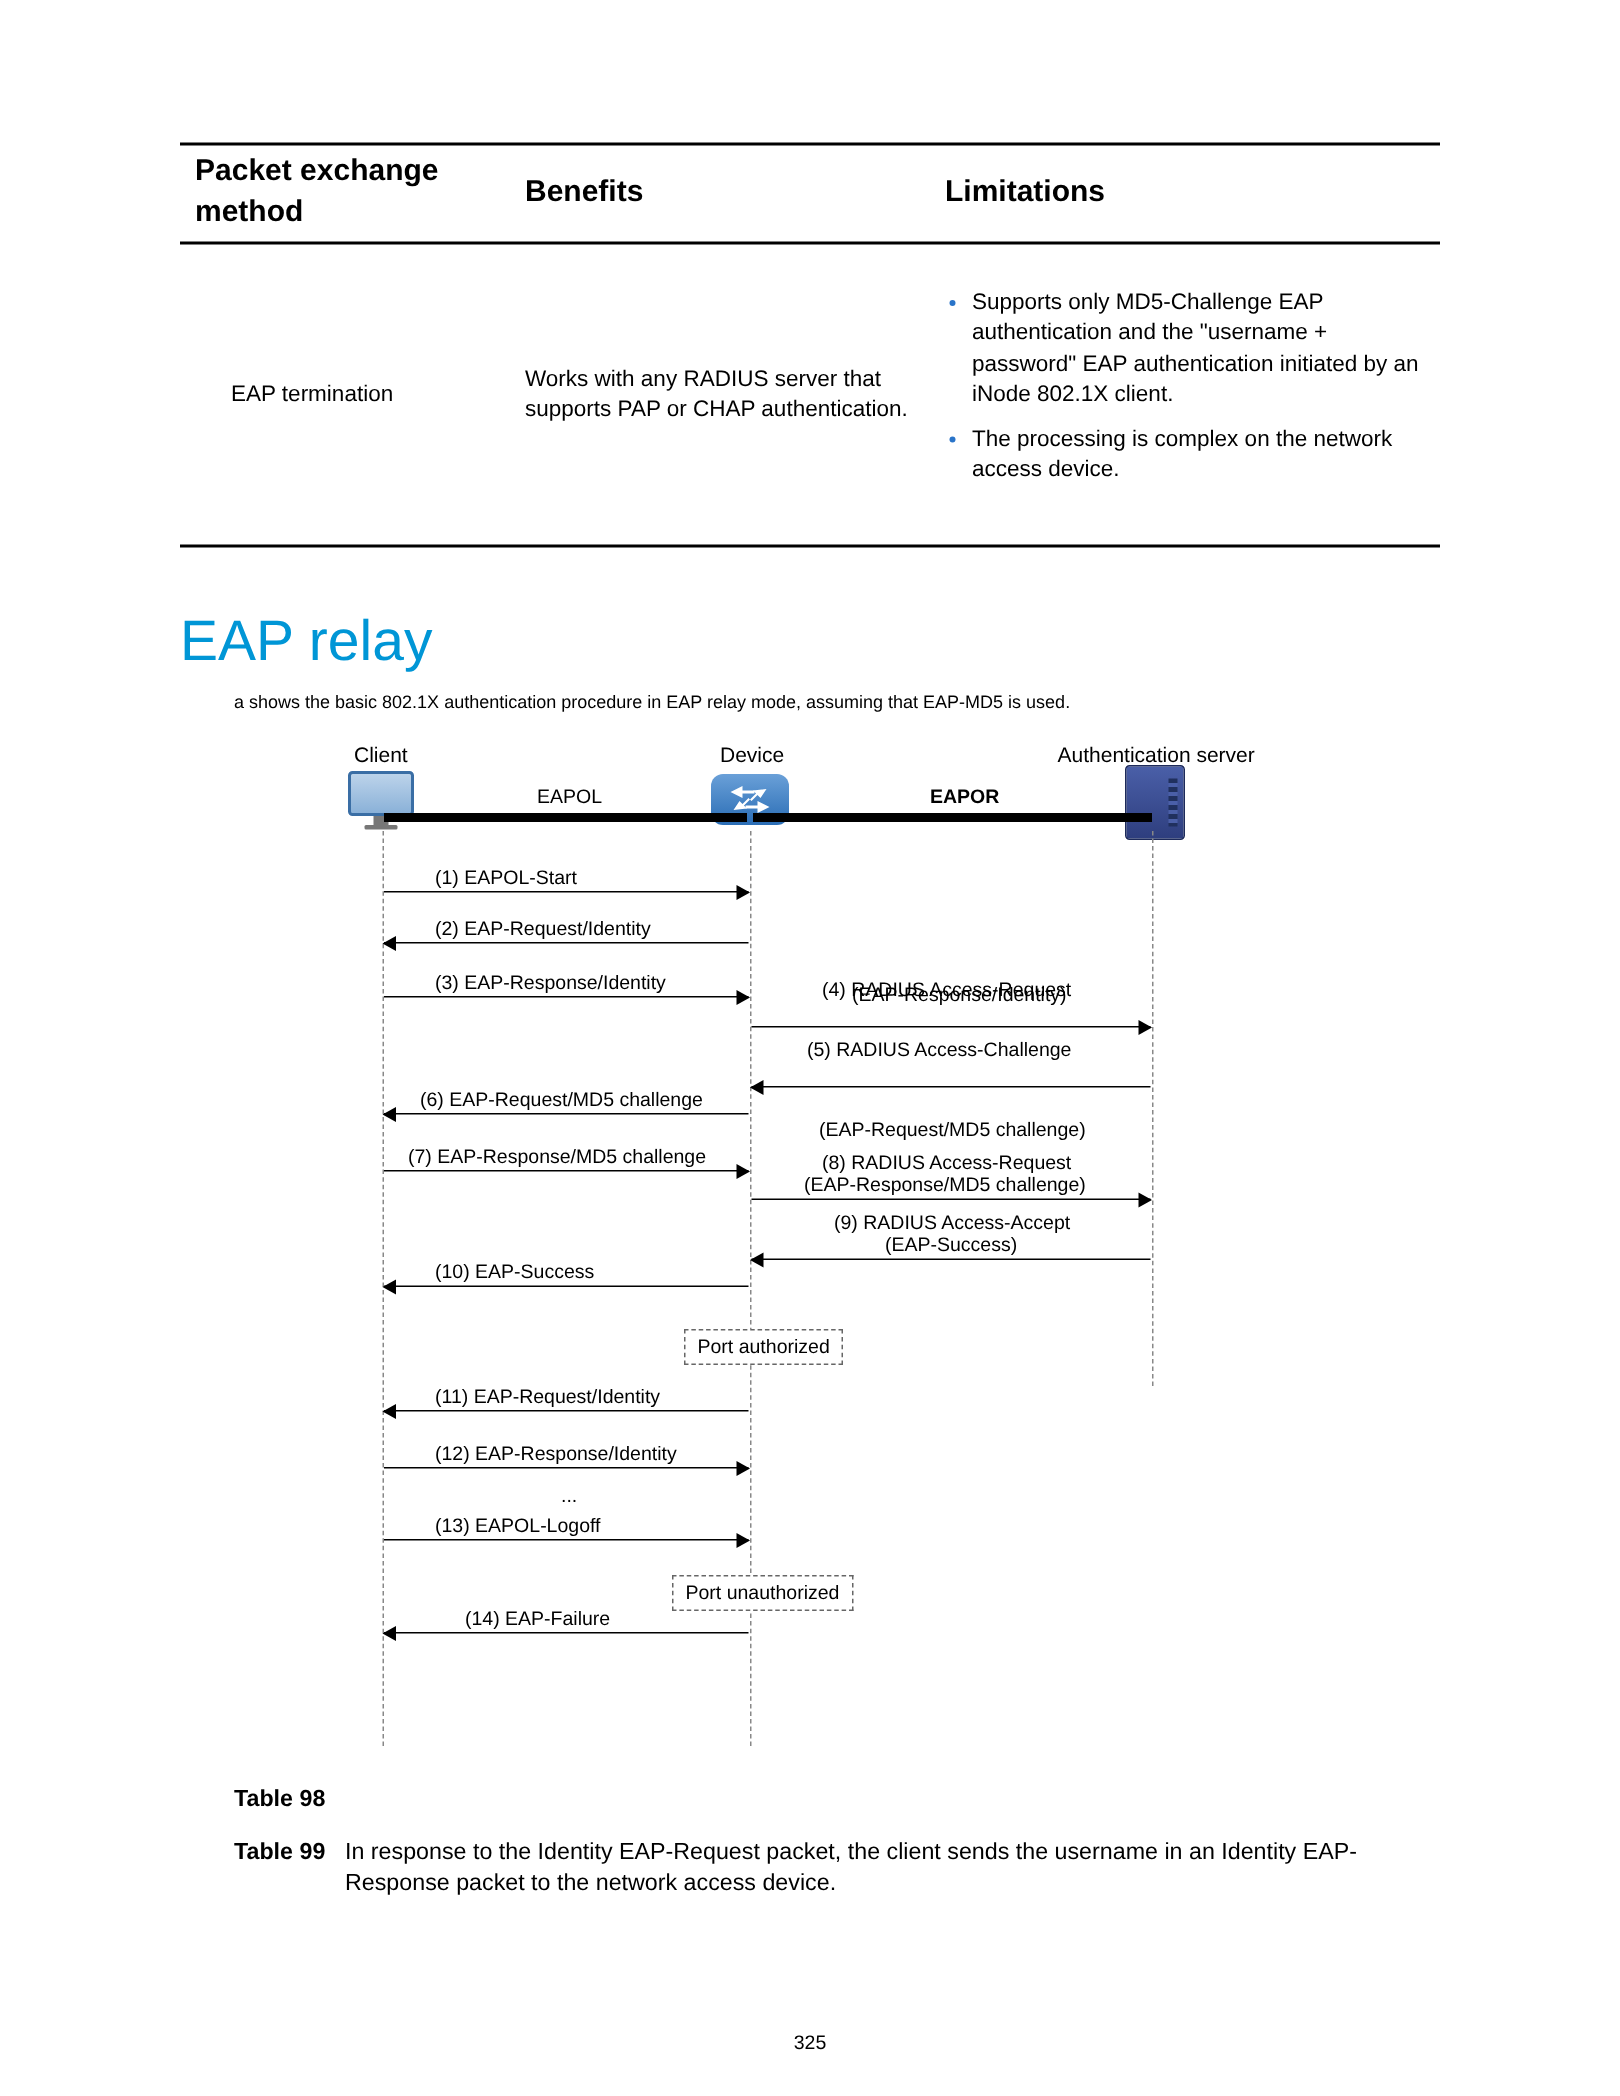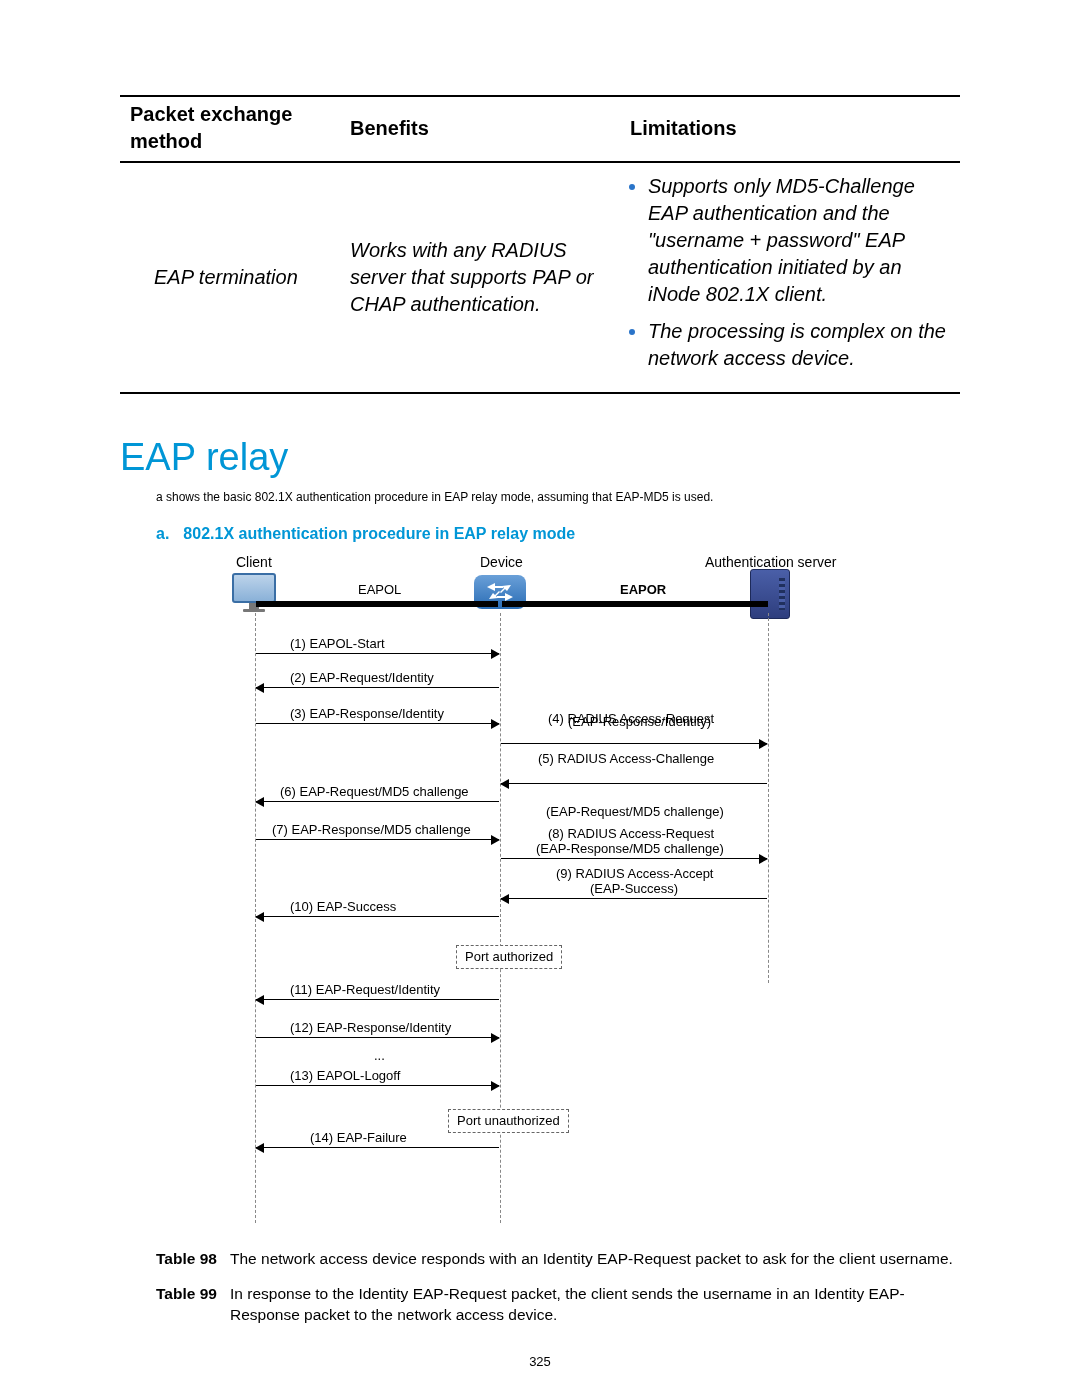--- a/index.html
+++ b/index.html
@@ -1,20 +1,20 @@
 <!DOCTYPE html>
 <html><head>
 <meta charset="utf-8">
 <style>
   html,body{margin:0;padding:0;background:#fff;font-family:"Futura","Trebuchet MS","Segoe UI",Arial,sans-serif;color:#000;}
   .page{width:1080px;height:1397px;position:relative;box-sizing:border-box;padding:95px 120px 0 120px;font-size:16px;line-height:1.35;}
   
   .tbl{border-collapse:collapse;width:100%;}
   .tbl th{text-align:left;font-weight:bold;padding:4px 10px 6px 10px;font-size:20px;border-top:2px solid #000;border-bottom:2px solid #000;background:#fff;}
-  .tbl td{padding:10px 10px;vertical-align:middle;font-size:20px;font-style:italic;}
+  .tbl td{padding:29px 10px;vertical-align:middle;font-size:15px;}
   .tbl tr.rowline td{border-bottom:2px solid #000;}
   .tbl ul{margin:0;padding-left:18px;}
   .tbl ul li{margin-bottom:10px;}
   .tbl ul li::marker{color:#2a74c9;}
   .col-method{width:200px;}
   .col-benefits{width:260px;}
   
   h1.eap{color:#0096d6;font-weight:400;font-size:38px;margin:38px 0 6px 0;}
   .intro{margin:0 0 18px 36px;font-size:12px;}
   .caption{font-weight:bold;color:#0096d6;font-size:16px;margin:4px 0 8px 36px;}
@@ -66,23 +66,20 @@
           <li>Supports only MD5-Challenge EAP authentication and the "username + password" EAP authentication initiated by an iNode 802.1X client.</li>
           <li>The processing is complex on the network access device.</li>
         </ul>
       </td>
     </tr>
   </tbody>
     </table>
 
   <h1 class="eap">EAP relay</h1>
   <p class="intro">a shows the basic 802.1X authentication procedure in EAP relay mode, assuming that EAP-MD5 is used.</p>
-  <div class="caption">
-    <span class="capnum">a.</span><span>802.1X authentication procedure in EAP relay mode</span>
-  </div>
 
   <div class="seq">
 
     <div class="actor-label" style="left:56px;">Client</div>
     <div class="actor-label" style="left:300px;">Device</div>
     <div class="actor-label" style="left:525px;">Authentication server</div>
 
     <div style="position:absolute;left:52px;top:20px;">
       <div class="mon">
           <div class="screen"></div>
@@ -188,21 +185,20 @@
 
     <div class="msg" style="left:130px;top:576px;">(14) EAP-Failure</div>
     <div class="arrow" style="left:76px;top:594px;width:243px;">
         <div class="head-l"></div>
       </div>
   </div>
 
   <div class="steps">
     <div class="step">
       <div class="tag">Table 98</div>
-      <div>The network access device responds with an Identity EAP-Request packet to ask for the client username.</div>
     </div>
     <div class="step">
       <div class="tag">Table 99</div>
       <div>In response to the Identity EAP-Request packet, the client sends the username in an Identity EAP-Response packet to the network access device.</div>
     </div>
   </div>
 
   <div class="pgnum">325</div>
 </div>
 

